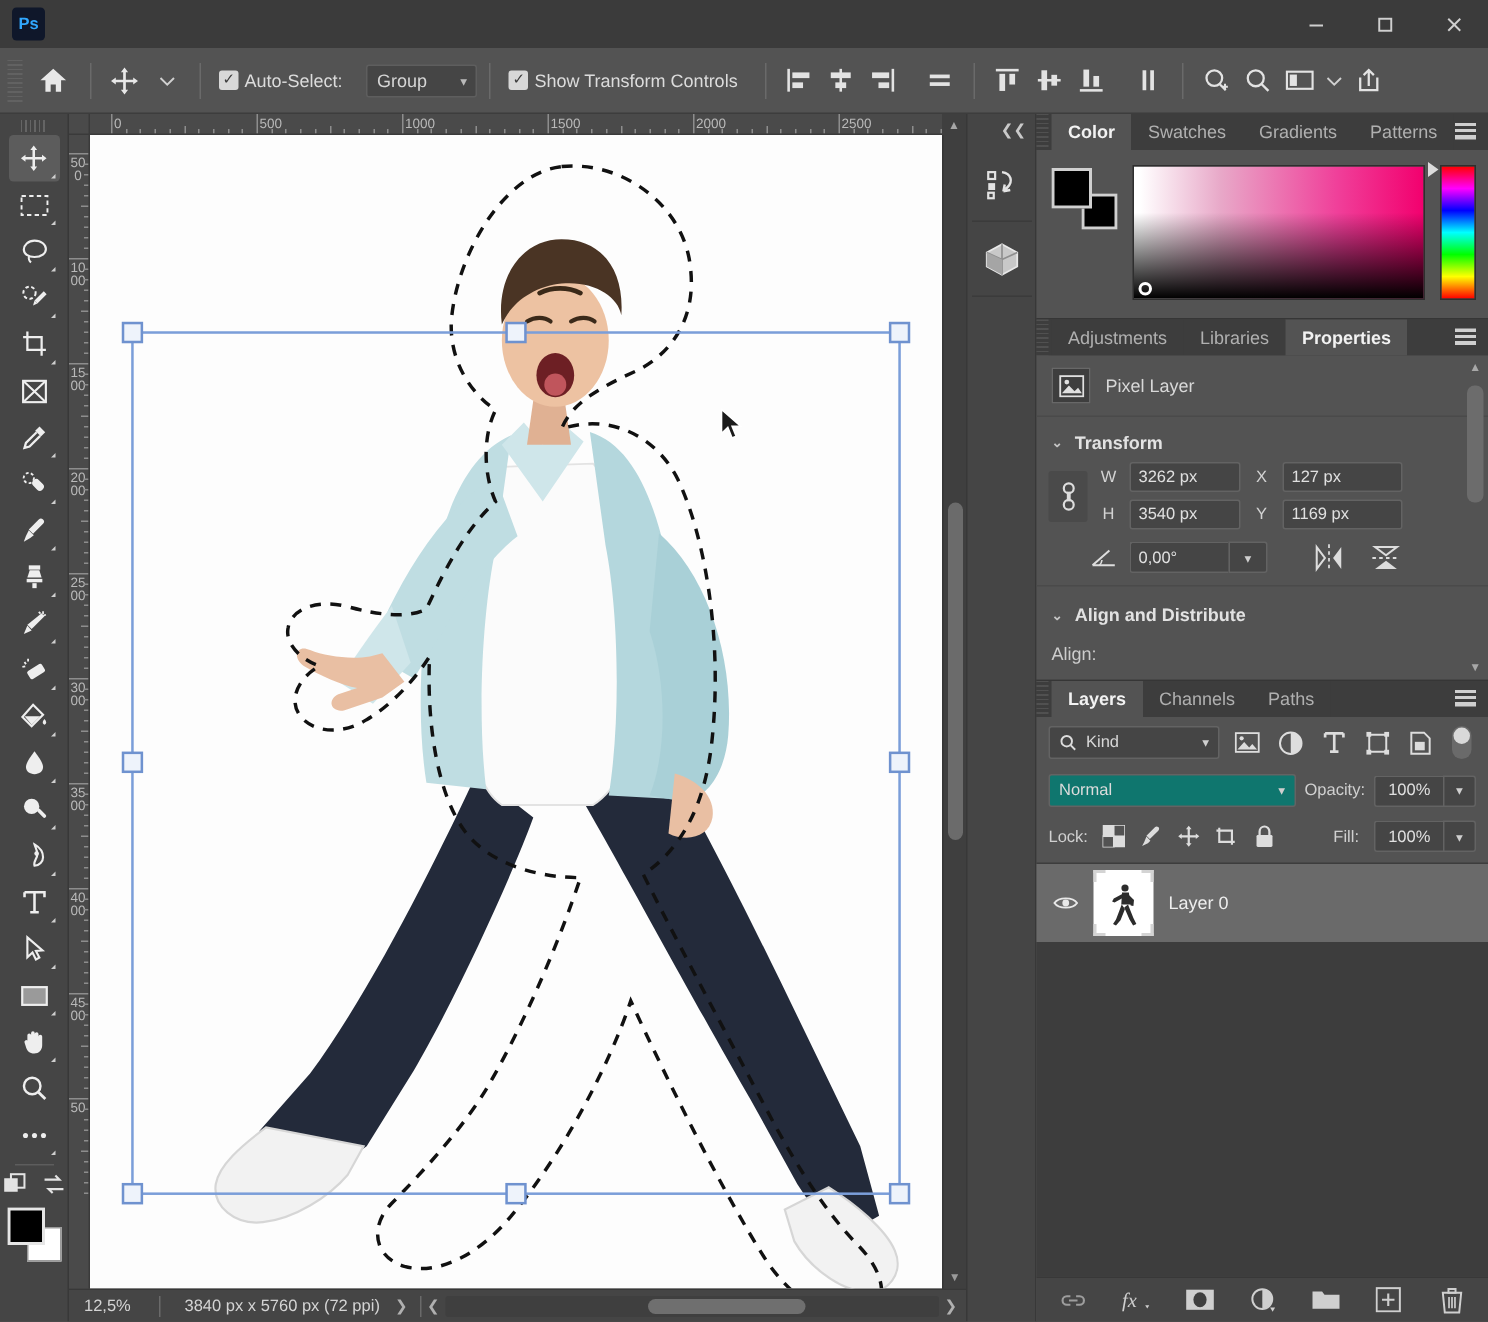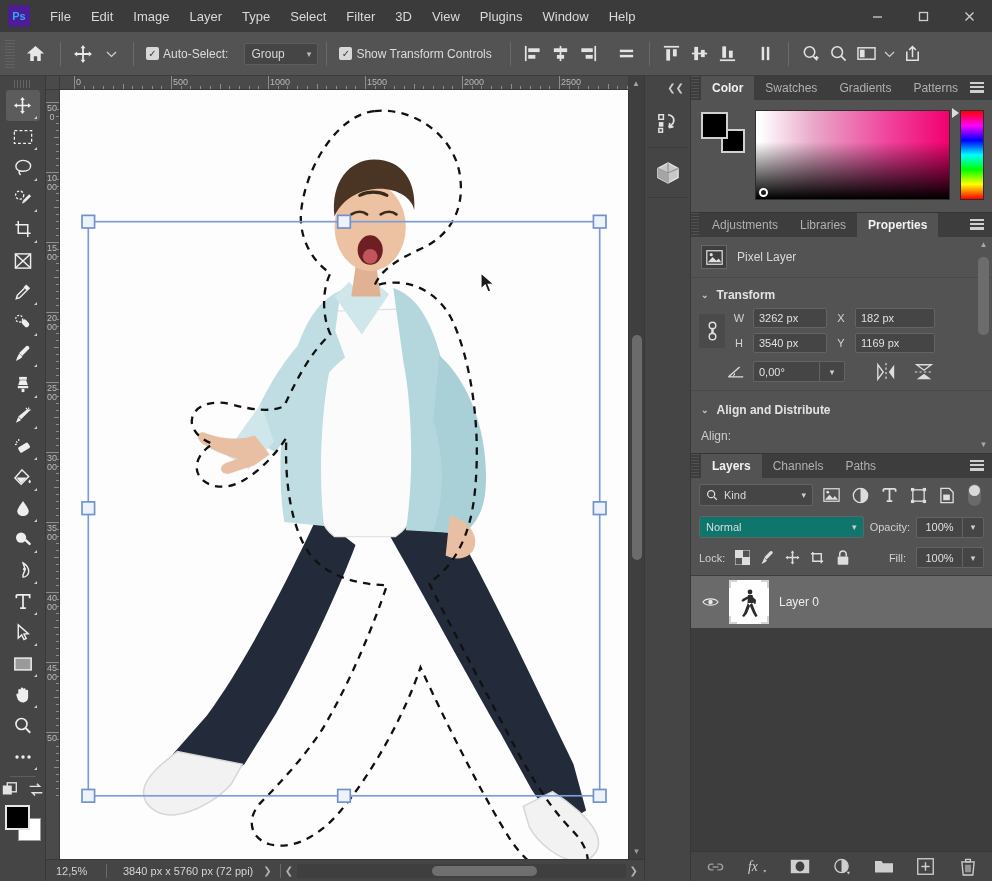--- a/index.html
+++ b/index.html
@@ -7,21 +7,21 @@
     width:992px; height:881px; overflow:hidden;
     background:#535353;
     font-family:"Liberation Sans", sans-serif;
     font-size:12px; color:#d4d4d4;
     -webkit-font-smoothing:antialiased;
   }
   .app{position:relative;width:992px;height:881px;display:flex;flex-direction:column;}
 
   
   .titlebar{height:32px;background:#3b3b3b;display:flex;align-items:center;flex:0 0 32px;}
-  .ps-logo{width:22px;height:22px;margin-left:8px;margin-right:10px;background:#4c1d95;border-radius:3px;
+  .ps-logo{width:22px;height:22px;margin-left:8px;margin-right:10px;background:#0f172a;border-radius:3px;
            display:flex;align-items:center;justify-content:center;color:#31a8ff;font-size:11px;font-weight:bold;}
   .menubar{display:flex;align-items:center;height:100%;}
   .menu-item{padding:0 10px;height:100%;display:flex;align-items:center;font-size:13px;color:#d9d9d9;cursor:default;}
   .win-controls{margin-left:auto;display:flex;height:100%;}
   .win-btn{width:46px;height:32px;display:flex;align-items:center;justify-content:center;color:#cfcfcf;font-size:13px;}
 
   
   .optionsbar{height:44px;background:#535353;display:flex;align-items:center;flex:0 0 44px;border-bottom:1px solid #3d3d3d;}
   .grip{width:10px;height:28px;margin:0 3px 0 5px;background:
     repeating-linear-gradient(to bottom,#6e6e6e 0 1px,transparent 1px 3px);opacity:.55;}
@@ -166,34 +166,20 @@
 
   svg{display:block;}
 </style>
 </head>
 <body>
 
 <div class="app">
 
   <div class="titlebar">
     <div class="ps-logo">Ps</div>
-    <div class="menubar">
-      <div class="menu-item">File</div>
-      <div class="menu-item">Edit</div>
-      <div class="menu-item">Image</div>
-      <div class="menu-item">Layer</div>
-      <div class="menu-item">Type</div>
-      <div class="menu-item">Select</div>
-      <div class="menu-item">Filter</div>
-      <div class="menu-item">3D</div>
-      <div class="menu-item">View</div>
-      <div class="menu-item">Plugins</div>
-      <div class="menu-item">Window</div>
-      <div class="menu-item">Help</div>
-    </div>
     <div class="win-controls">
       <div class="win-btn">
         <svg width="13" height="13" viewBox="0 0 13 13">
             <line x1="2" y1="7" x2="11" y2="7" stroke="#cfcfcf" stroke-width="1.3"></line>
           </svg>
       </div>
       <div class="win-btn">
         <svg width="13" height="13" viewBox="0 0 13 13">
             <rect x="2.5" y="2.5" width="8" height="8" fill="none" stroke="#cfcfcf" stroke-width="1.3"></rect>
           </svg>
@@ -864,21 +850,21 @@
                 <svg width="13" height="22" viewBox="0 0 14 24">
                     <circle cx="7" cy="6" r="3.6" fill="none" stroke="#ddd" stroke-width="1.6"></circle>
                     <circle cx="7" cy="18" r="3.6" fill="none" stroke="#ddd" stroke-width="1.6"></circle>
                     <rect x="5.6" y="8.5" width="2.8" height="7" fill="#ddd"></rect>
                   </svg>
               </div>
               <div class="fields">
                 <div class="flabel">W</div>
                 <div class="finput">3262 px</div>
                 <div class="flabel">X</div>
-                <div class="finput">182 px</div>
+                <div class="finput">127 px</div>
                 <div class="flabel">H</div>
                 <div class="finput">3540 px</div>
                 <div class="flabel">Y</div>
                 <div class="finput">1169 px</div>
               </div>
             </div>
             <div class="angle-row">
               <div>
                 <svg width="18" height="15" viewBox="0 0 20 16">
                     <path d="M1.5 14 L18 14 M1.5 14 L14 3" fill="none" stroke="#ddd" stroke-width="1.5"></path>

